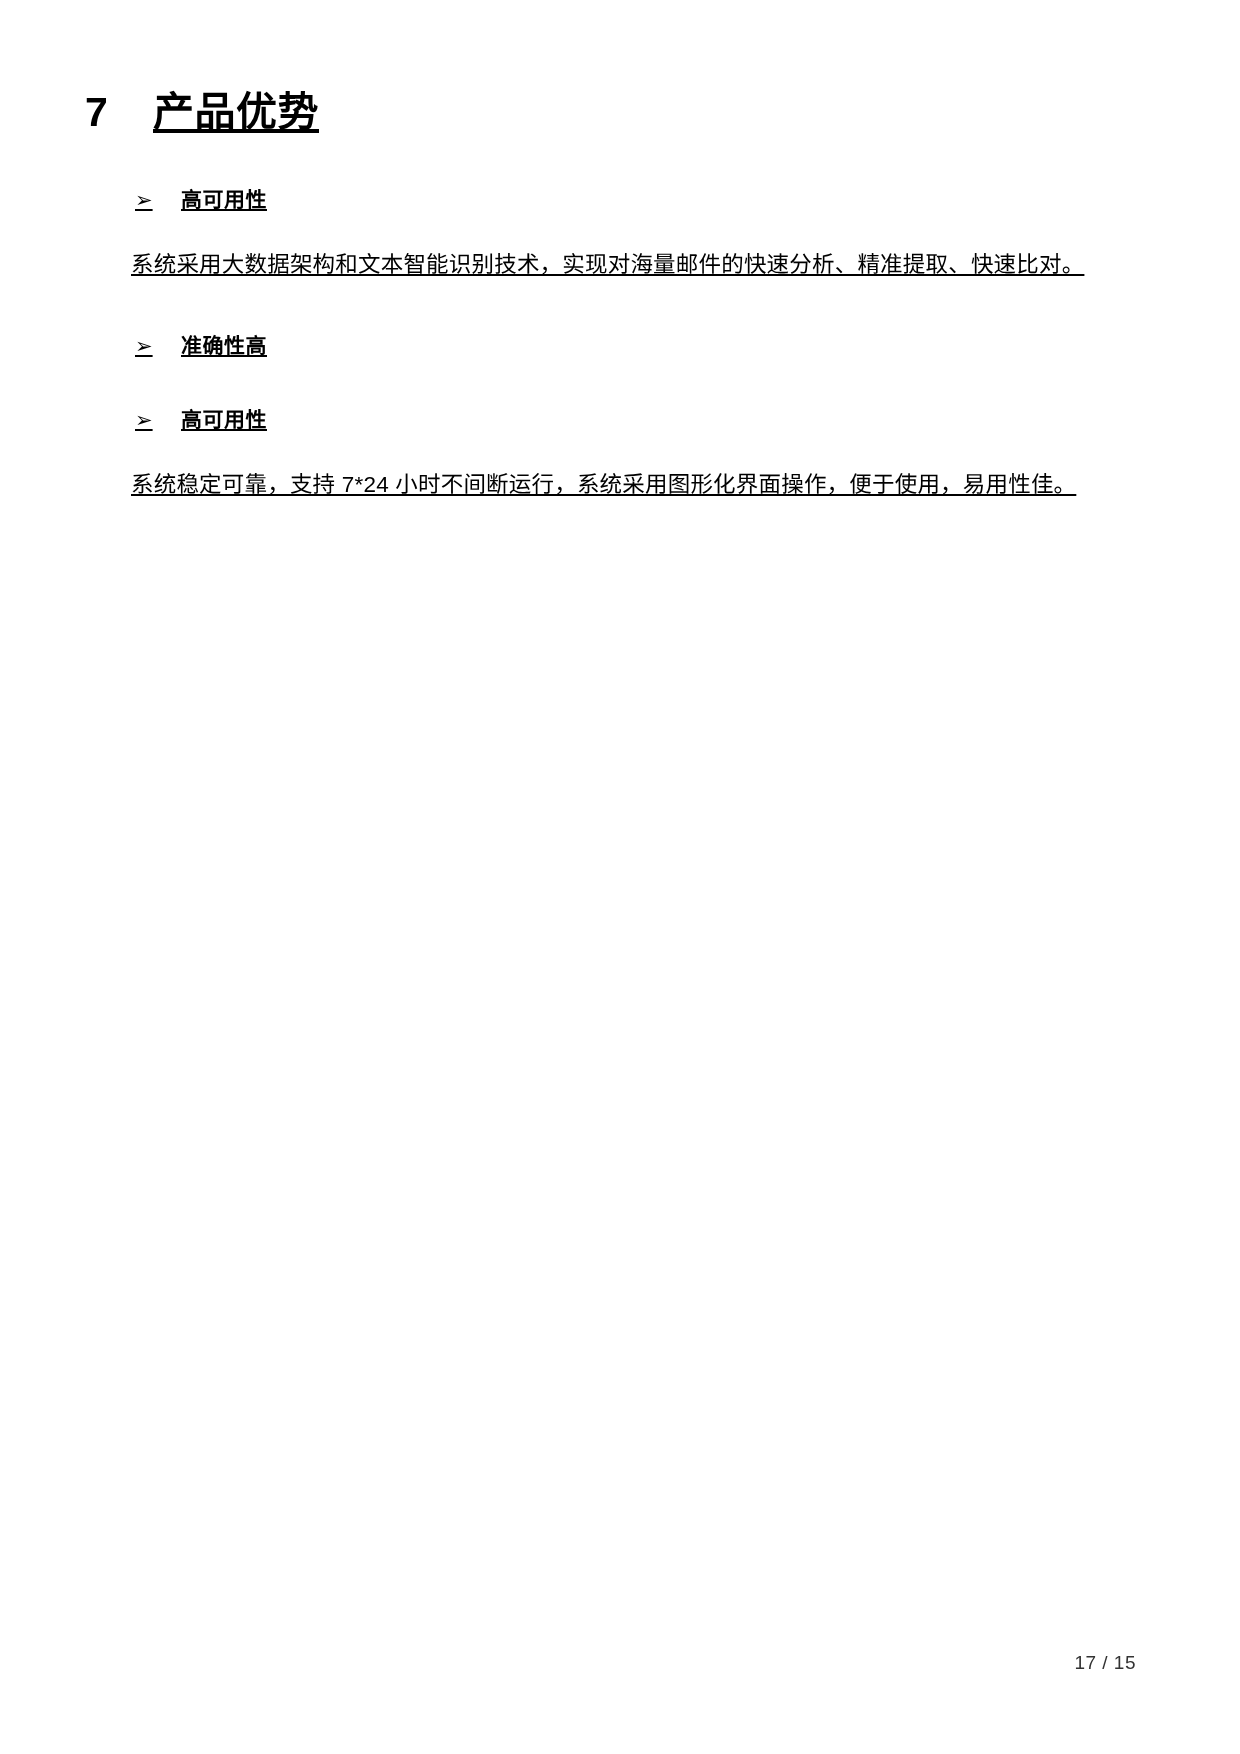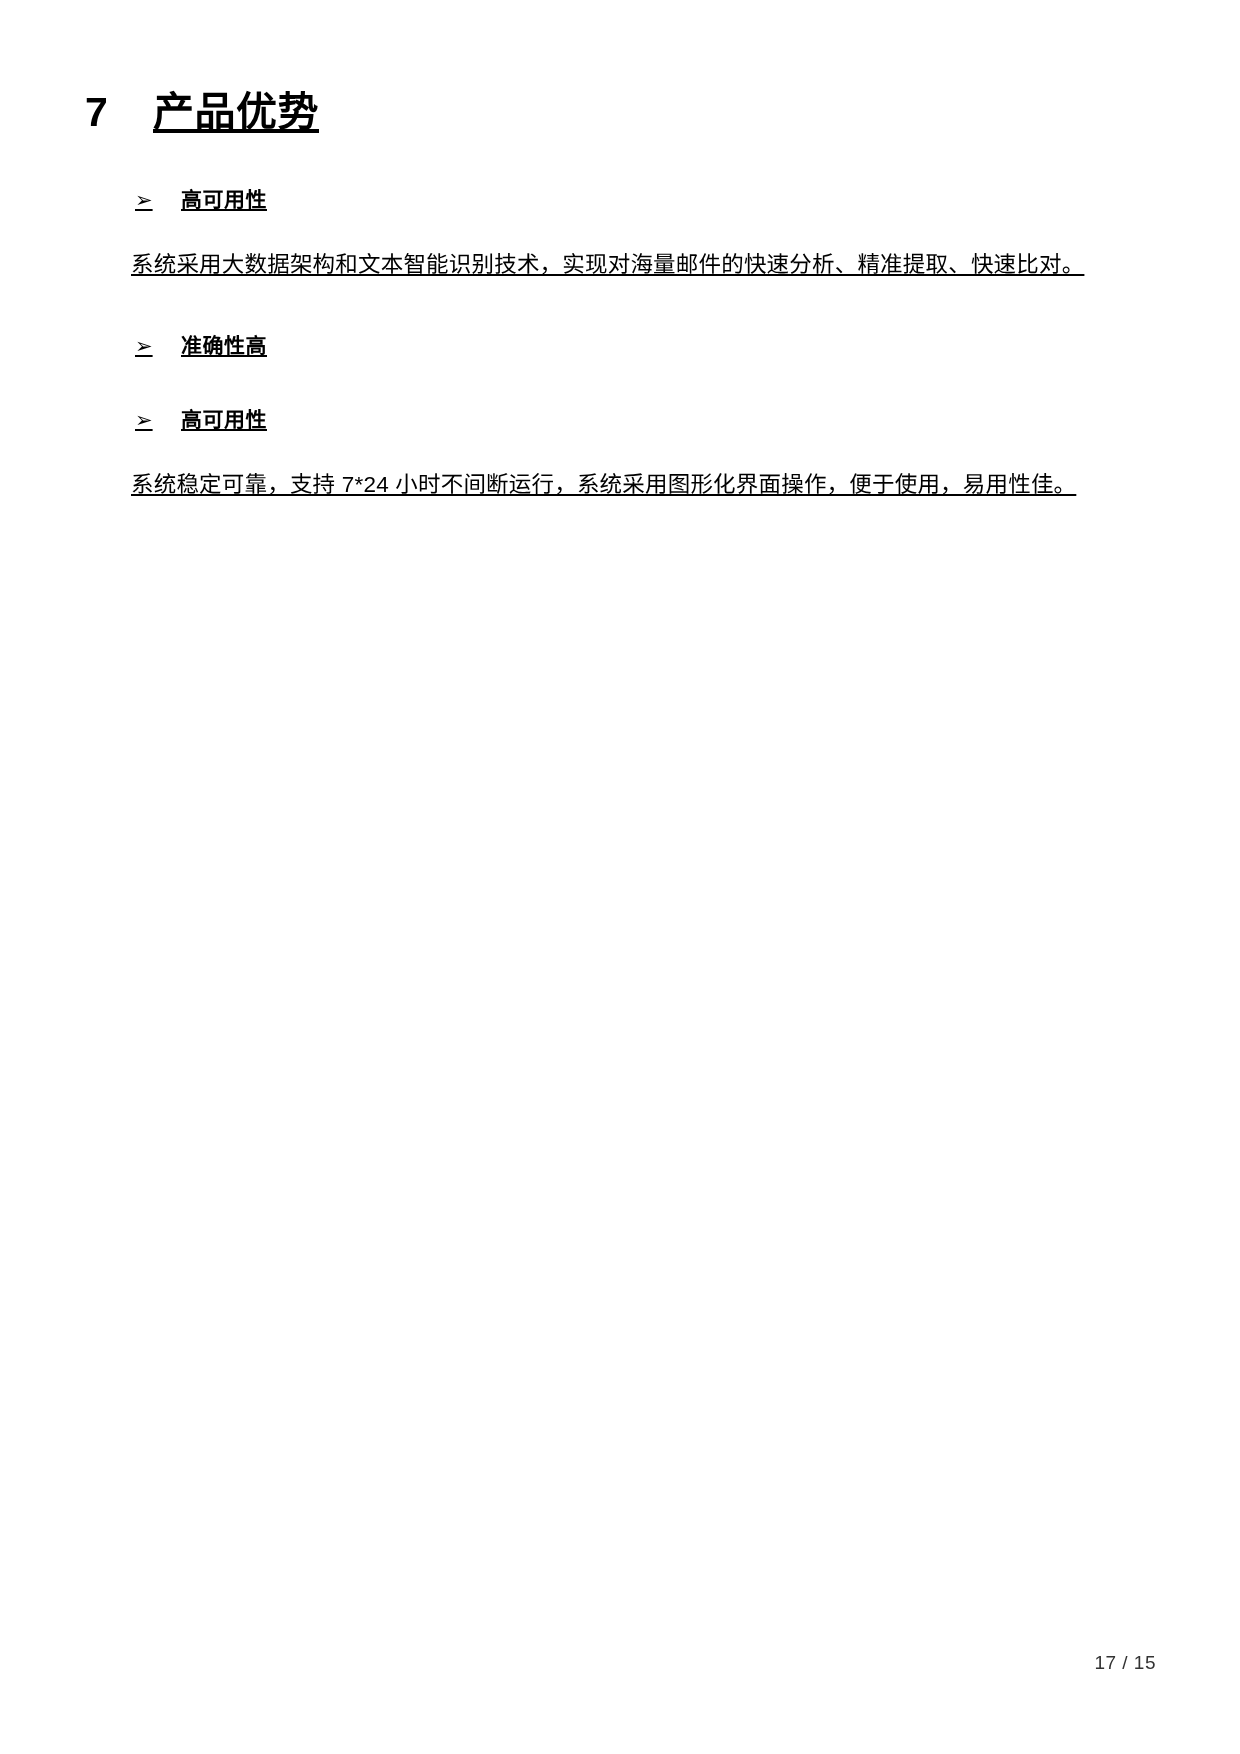--- a/index.html
+++ b/index.html
@@ -70,21 +70,21 @@
   }
   .para.p2 {
     padding-top: 32px;
     padding-left: 0;
   }
   .para.p3 {
     padding-top: 30px;
   }
   .footer {
     position: absolute;
-    right: 84px;
+    right: 104px;
     bottom: 80px;
     font-size: 19px;
     color: #333;
     letter-spacing: 0.5px;
   }
 </style>
 </head>
 <body>
 
 <div class="page">

